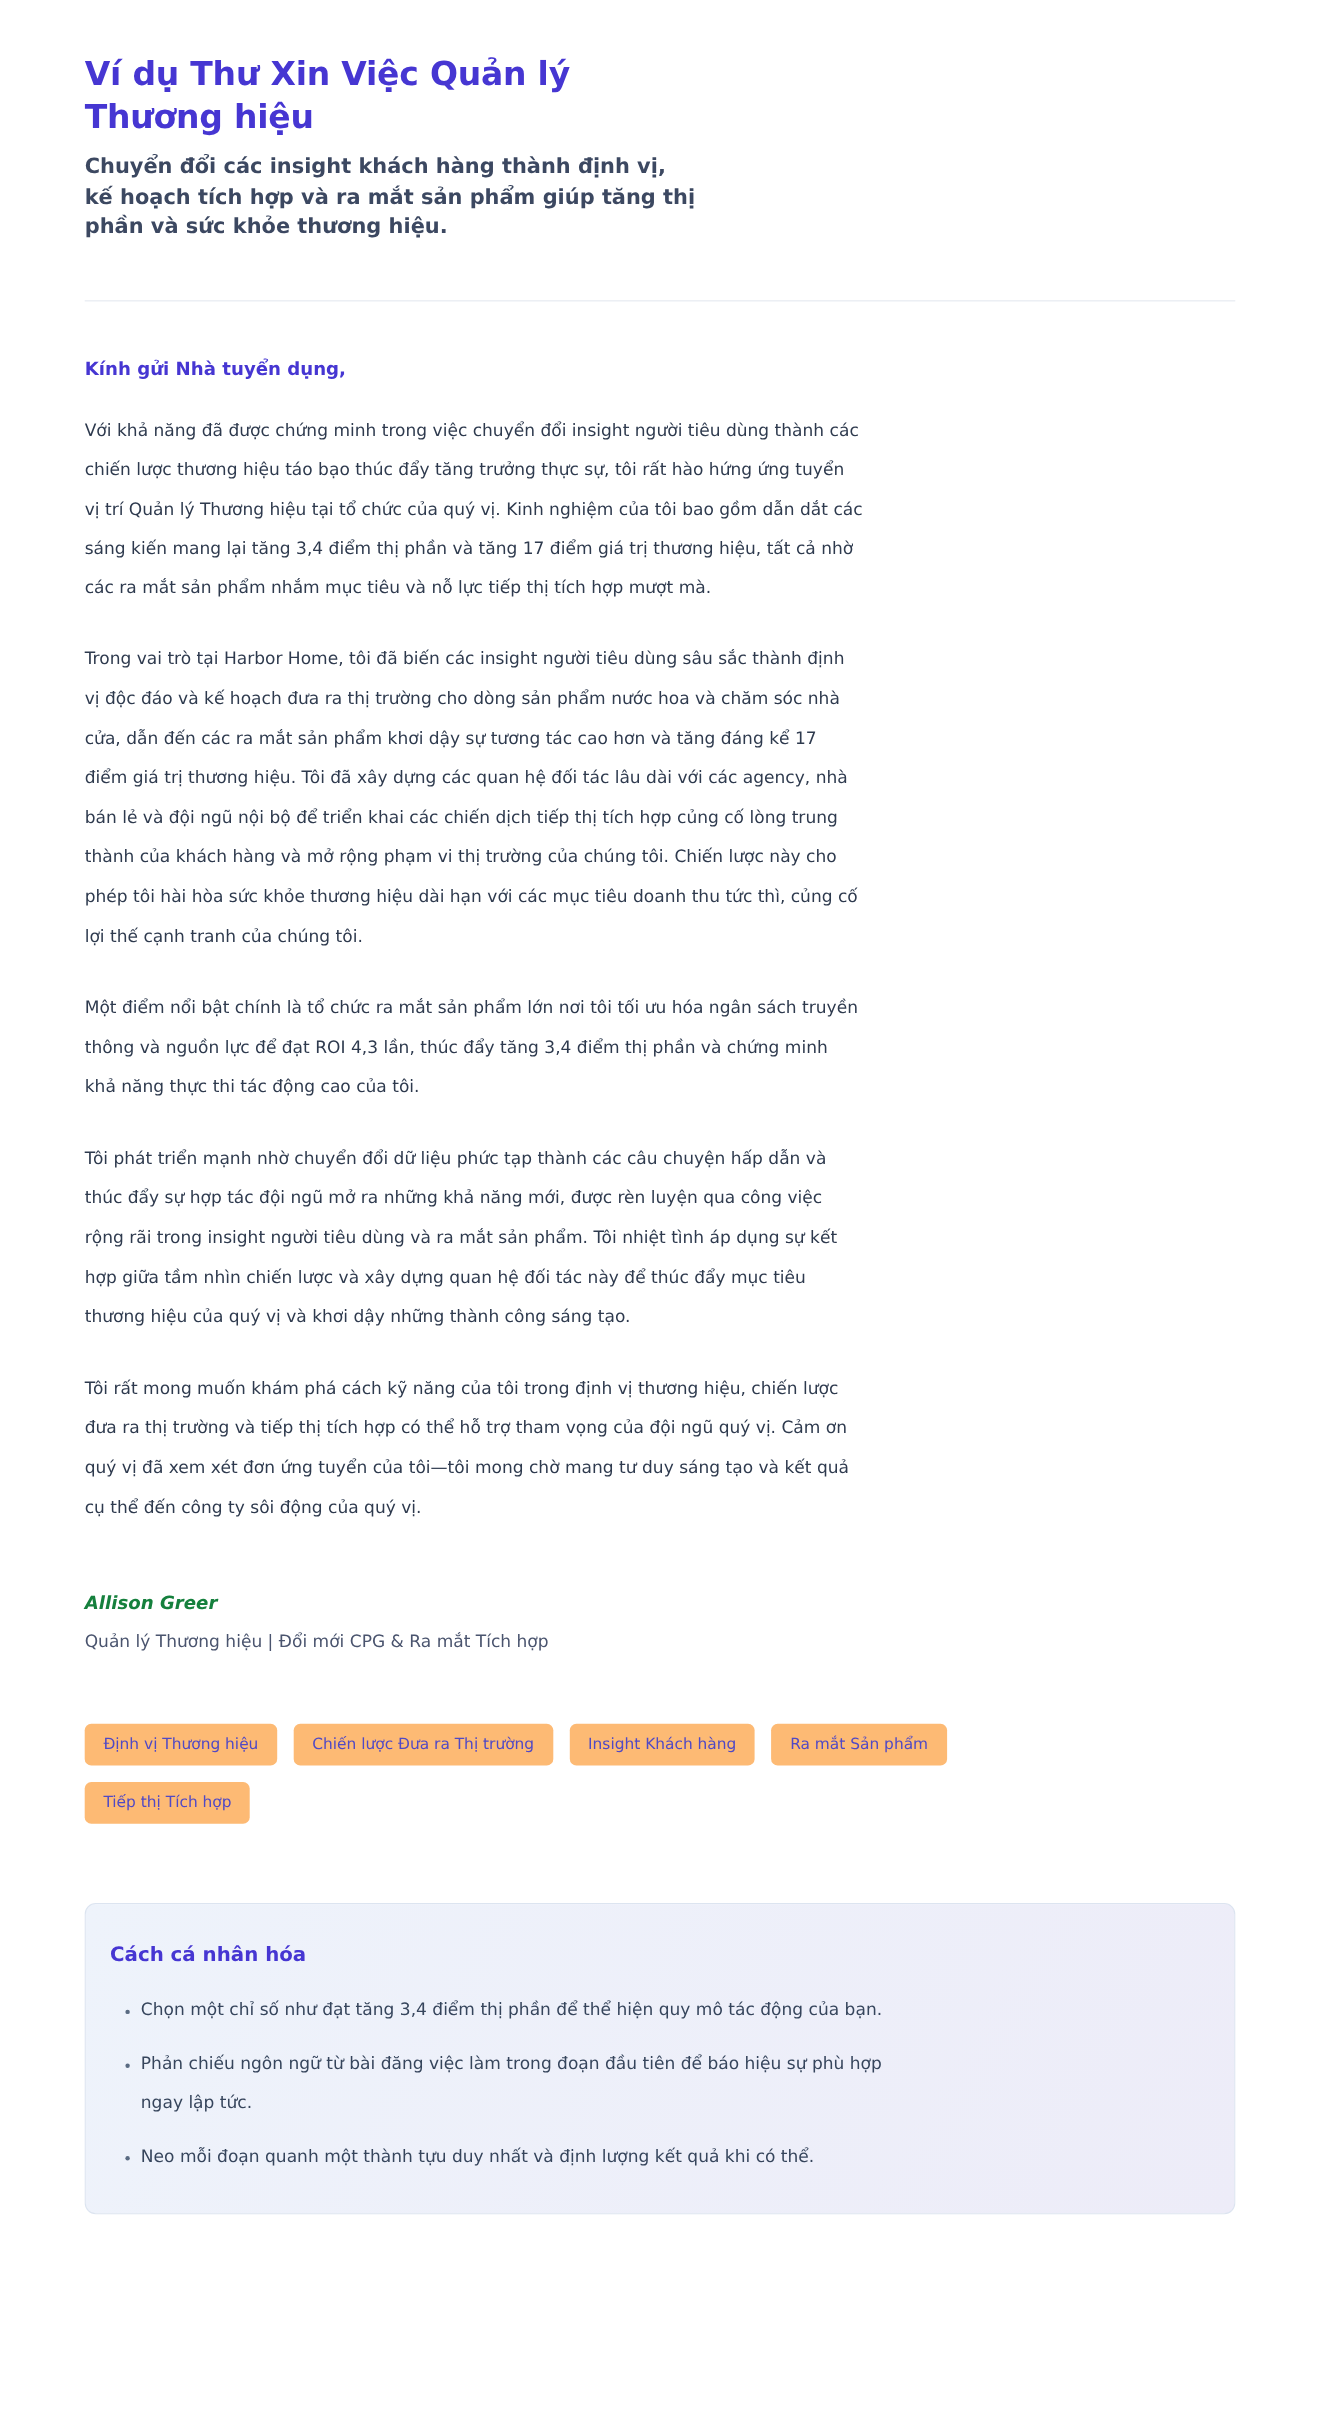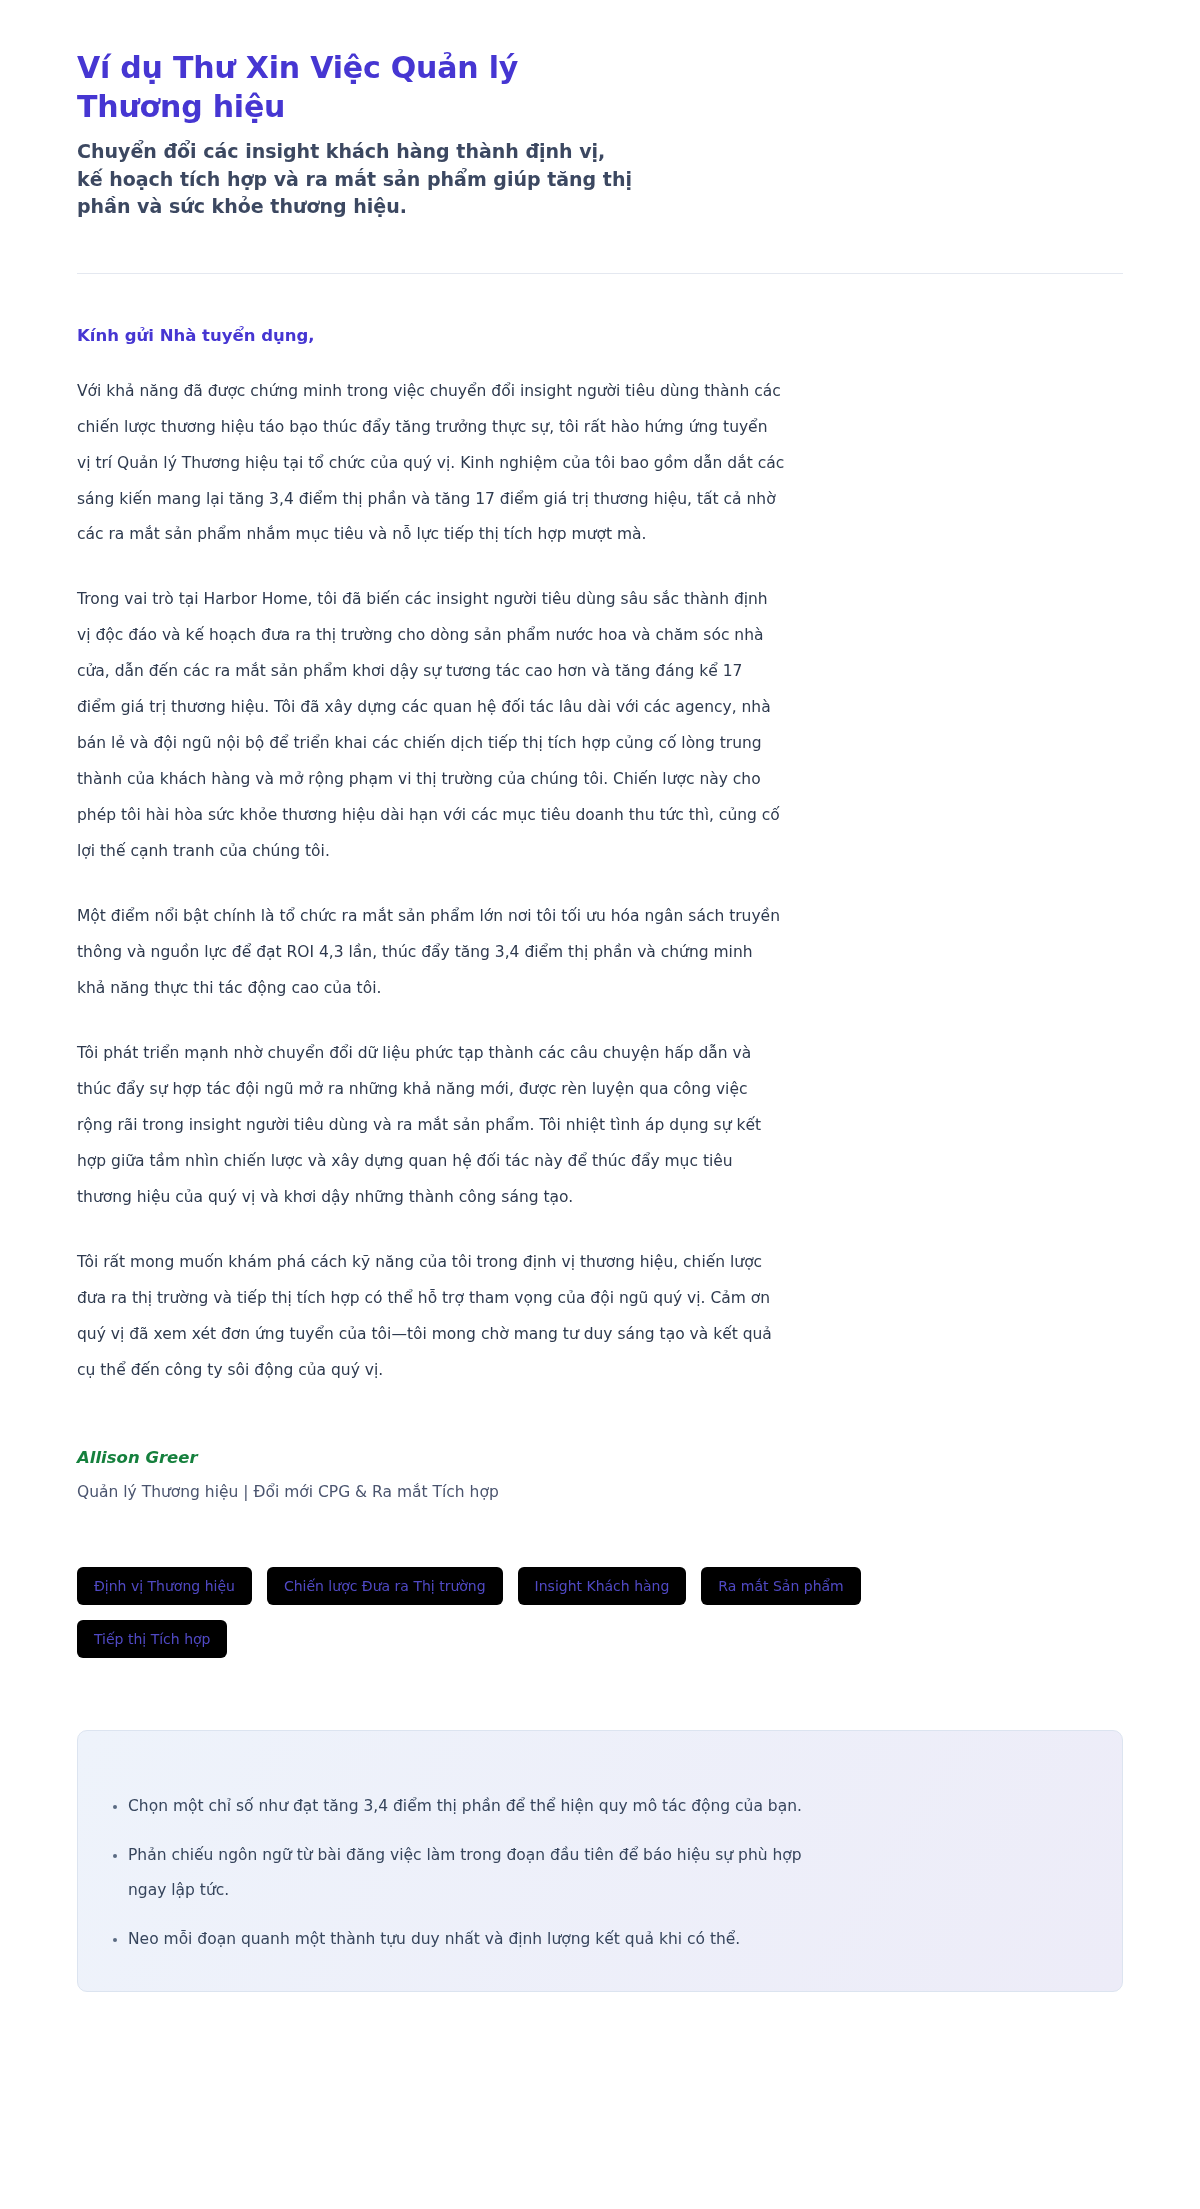--- a/index.html
+++ b/index.html
@@ -82,21 +82,21 @@
 
   
   .tags {
     margin-top: 66px;
     max-width: 880px;
     display: flex;
     flex-wrap: wrap;
     gap: 15px;
   }
   .tag {
-    background: #000000;
+    background: #fdba74;
     color: #5049c5;
     font-size: 14px;
     line-height: 1;
     padding: 12px 17px;
     border-radius: 6px;
     white-space: nowrap;
   }
 
   
   .callout {
@@ -157,20 +157,21 @@
 
   <div class="tags">
     <span class="tag">Định vị Thương hiệu</span>
     <span class="tag">Chiến lược Đưa ra Thị trường</span>
     <span class="tag">Insight Khách hàng</span>
     <span class="tag">Ra mắt Sản phẩm</span>
     <span class="tag">Tiếp thị Tích hợp</span>
   </div>
 
   <div class="callout">
+    <div class="callout-title">Cách cá nhân hóa</div>
     <ul class="callout-list">
       <li>Chọn một chỉ số như đạt tăng 3,4 điểm thị phần để thể hiện quy mô tác động của bạn.</li>
       <li>Phản chiếu ngôn ngữ từ bài đăng việc làm trong đoạn đầu tiên để báo hiệu sự phù hợp ngay lập tức.</li>
       <li>Neo mỗi đoạn quanh một thành tựu duy nhất và định lượng kết quả khi có thể.</li>
     </ul>
   </div>
 
 </div>
 
 </body></html>

